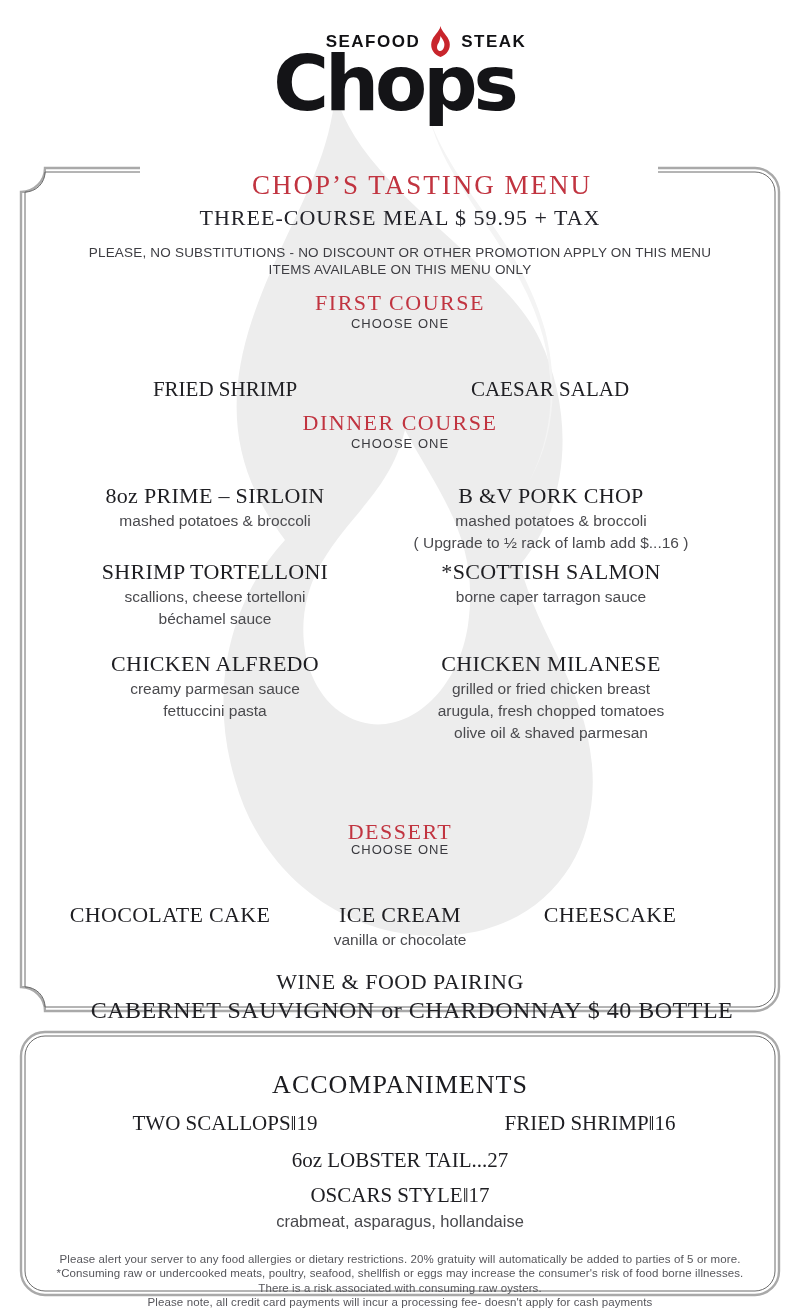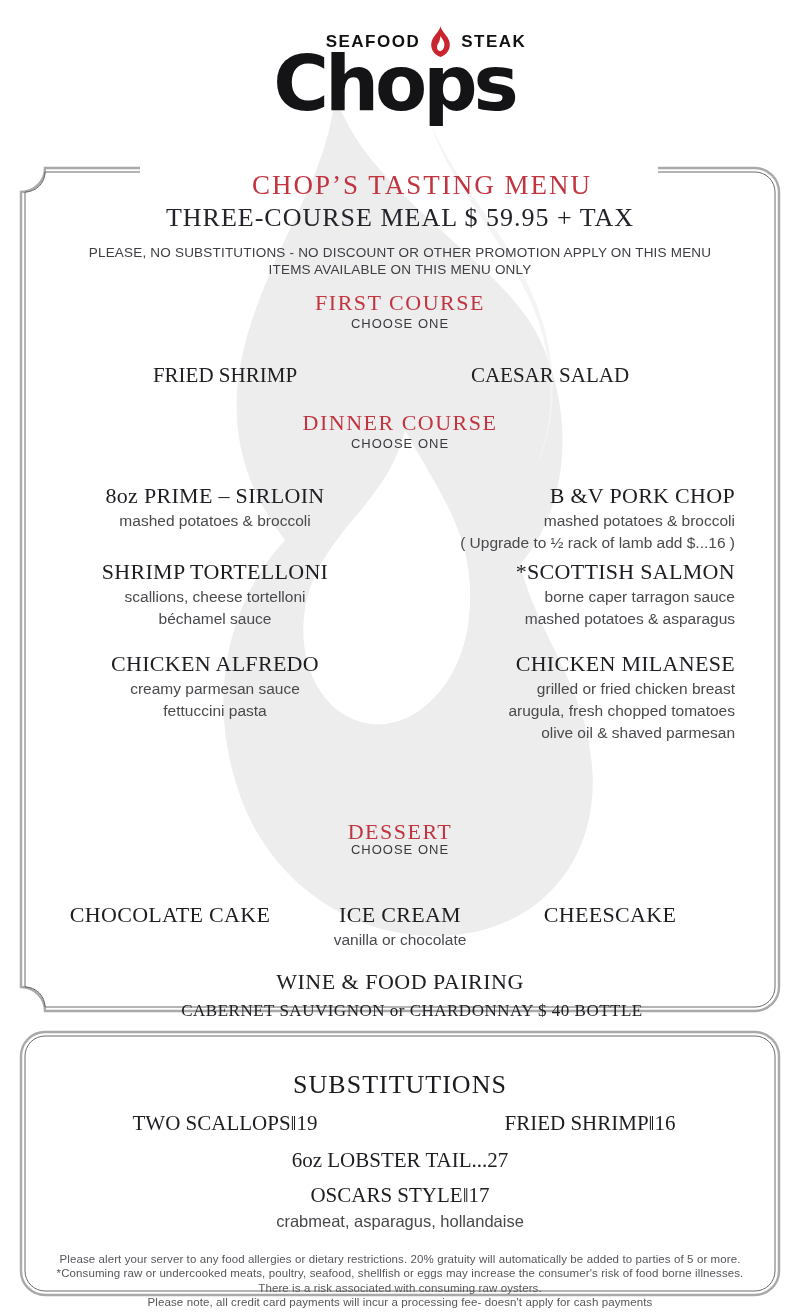--- a/index.html
+++ b/index.html
@@ -20,54 +20,54 @@
   
   .logo{top:8px;}
   .logo-tagline{display:flex;justify-content:center;align-items:center;gap:9px;
     transform:translateX(26px);margin-bottom:-10px;position:relative;z-index:2;}
   .logo-tag{font-size:17px;font-weight:bold;letter-spacing:1.5px;color:#111114;}
   .logo-word{font-size:76px;line-height:72px;font-weight:bold;letter-spacing:-4px;
     color:#141417;font-family:"DejaVu Sans",sans-serif;transform:translateX(-6px);}
 
   
   .title{top:152px;font-size:27px;line-height:30px;letter-spacing:2px;color:#c13440;padding-left:44px;}
-  .subtitle{top:186px;font-size:26px;line-height:28px;letter-spacing:1px;color:#23232a;}
+  .subtitle{top:186px;font-size:22px;line-height:28px;letter-spacing:1px;color:#23232a;}
   .note{top:227px;font-size:13.5px;line-height:16.5px;color:#3d3d42;letter-spacing:.2px;}
 
   
   .course-head{font-size:22px;line-height:27px;letter-spacing:1.5px;color:#c13440;}
   .choose{font-size:13px;line-height:16px;letter-spacing:1px;color:#3a3a3f;}
   .h-first{top:271px;} .c-first{top:298px;}
   .h-dinner{top:391px;} .c-dinner{top:418px;}
   .h-dessert{top:800px;} .c-dessert{top:824px;}
 
   .item-name{font-size:22px;line-height:28px;color:#1e1e22;letter-spacing:.3px;}
   .item-desc{font-size:15.5px;line-height:22px;color:#4a4a4e;}
 
   
-  .fc-row{top:343px;height:30px;}
+  .fc-row{top:357px;height:30px;}
   .fc-left{position:absolute;left:95px;width:260px;text-align:center;font-size:21px;line-height:29px;}
   .fc-right{position:absolute;left:420px;width:260px;text-align:center;font-size:21px;line-height:29px;}
 
   
   .dinner{top:464px;height:300px;}
   .d-row{position:absolute;left:0;width:800px;}
   .d-row1{top:0;} .d-row2{top:76px;} .d-row3{top:168px;}
   .d-left{position:absolute;left:50px;width:330px;text-align:center;}
-  .d-right{position:absolute;left:405px;width:330px;text-align:right;}
+  .d-right{position:absolute;left:386px;width:330px;text-align:center;}
 
   
   .dessert-row{top:883px;height:60px;}
   .ds-col{position:absolute;width:230px;text-align:center;}
   .ds-1{left:55px;} .ds-2{left:285px;} .ds-3{left:495px;}
 
   
   .wine{top:950px;}
   .wine-1{font-size:22px;line-height:27px;letter-spacing:.5px;}
-  .wine-2{font-size:17px;line-height:31px;letter-spacing:.5px;padding-left:24px;}
+  .wine-2{font-size:24px;line-height:31px;letter-spacing:.5px;padding-left:24px;}
 
   
   .acc-title{top:1052px;font-size:26px;line-height:30px;letter-spacing:1px;color:#1b1b1f;}
   .acc-row1{top:1091px;height:28px;}
   .acc-left{position:absolute;left:95px;width:260px;text-align:center;}
   .acc-right{position:absolute;left:460px;width:260px;text-align:center;}
   .acc-item{font-size:21px;line-height:28px;color:#1e1e22;}
   .acc-lobster{top:1128px;}
   .acc-oscars{top:1163px;}
   .acc-desc{top:1192px;font-size:16.5px;line-height:22px;color:#48484c;}
@@ -150,21 +150,20 @@
       </div>
       <div class="d-row d-row2">
         <div class="d-left">
           <div class="serif item-name">SHRIMP TORTELLONI</div>
           <div class="sans item-desc">scallions, cheese tortelloni</div>
           <div class="sans item-desc">béchamel sauce</div>
         </div>
         <div class="d-right">
           <div class="serif item-name">*SCOTTISH SALMON</div>
           <div class="sans item-desc">borne caper tarragon sauce</div>
-          <div class="sans item-desc">mashed potatoes &amp; asparagus</div>
         </div>
       </div>
       <div class="d-row d-row3">
         <div class="d-left">
           <div class="serif item-name">CHICKEN ALFREDO</div>
           <div class="sans item-desc">creamy parmesan sauce</div>
           <div class="sans item-desc">fettuccini pasta</div>
         </div>
         <div class="d-right">
           <div class="serif item-name">CHICKEN MILANESE</div>
@@ -188,21 +187,21 @@
       <div class="ds-col ds-3">
         <div class="serif item-name">CHEESCAKE</div>
       </div>
     </div>
 
     <div class="abs ctr serif wine">
       <div class="wine-1">WINE &amp; FOOD PAIRING</div>
       <div class="wine-2">CABERNET SAUVIGNON or CHARDONNAY $ 40 BOTTLE</div>
     </div>
 
-    <div class="abs ctr serif acc-title">SUBSTITUTIONS</div>
+    <div class="abs ctr serif acc-title">ACCOMPANIMENTS</div>
     <div class="abs acc-row1">
       <div class="serif acc-item acc-left">TWO SCALLOPS‖19</div>
       <div class="serif acc-item acc-right">FRIED SHRIMP‖16</div>
     </div>
     <div class="abs ctr serif acc-item acc-lobster">6oz LOBSTER TAIL...27</div>
     <div class="abs ctr serif acc-item acc-oscars">OSCARS STYLE‖17</div>
     <div class="abs ctr sans acc-desc">crabmeat, asparagus, hollandaise</div>
 
     <div class="abs ctr sans disclaimer">
       <div>Please alert your server to any food allergies or dietary restrictions. 20% gratuity will automatically be added to parties of 5 or more.</div>

